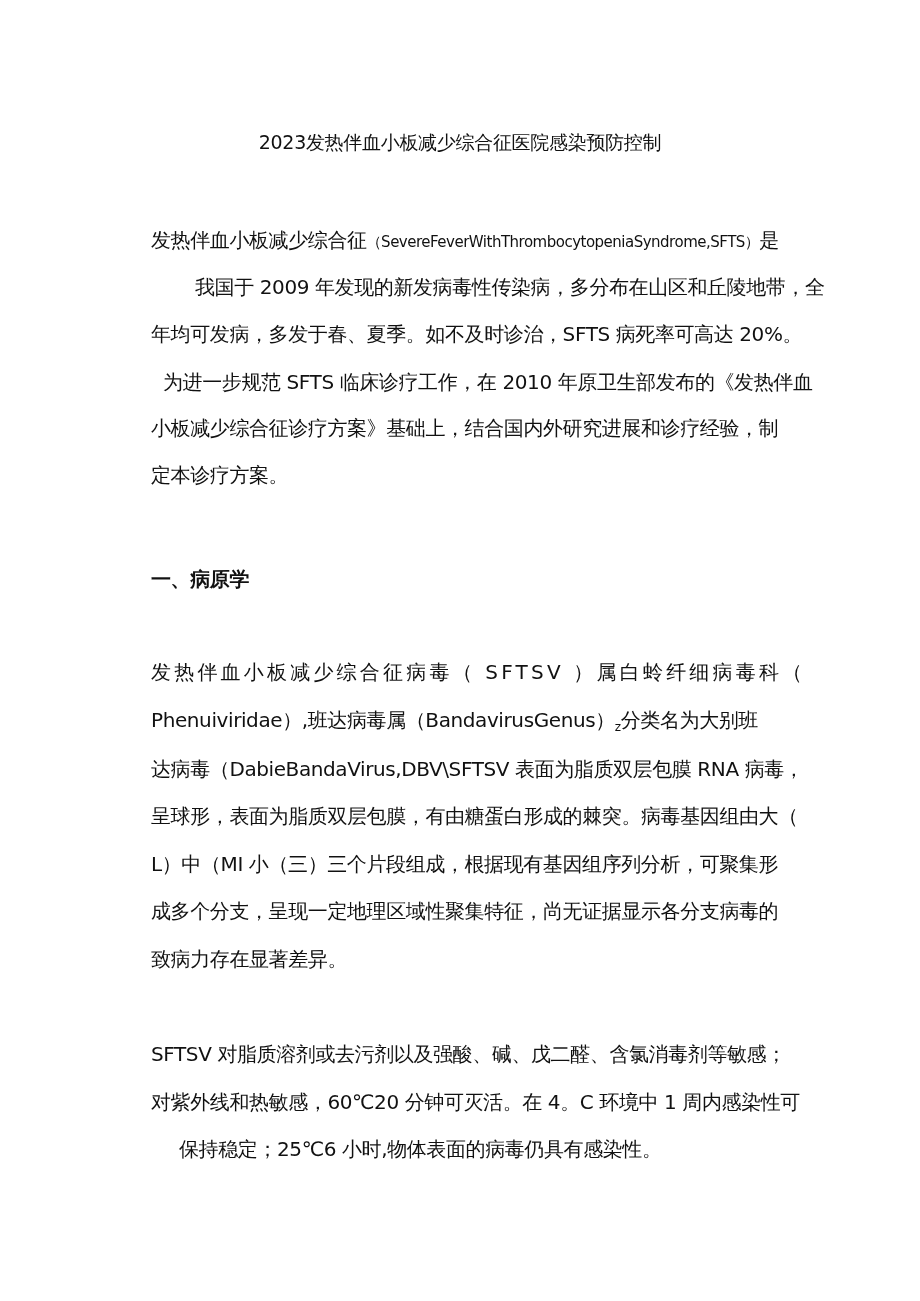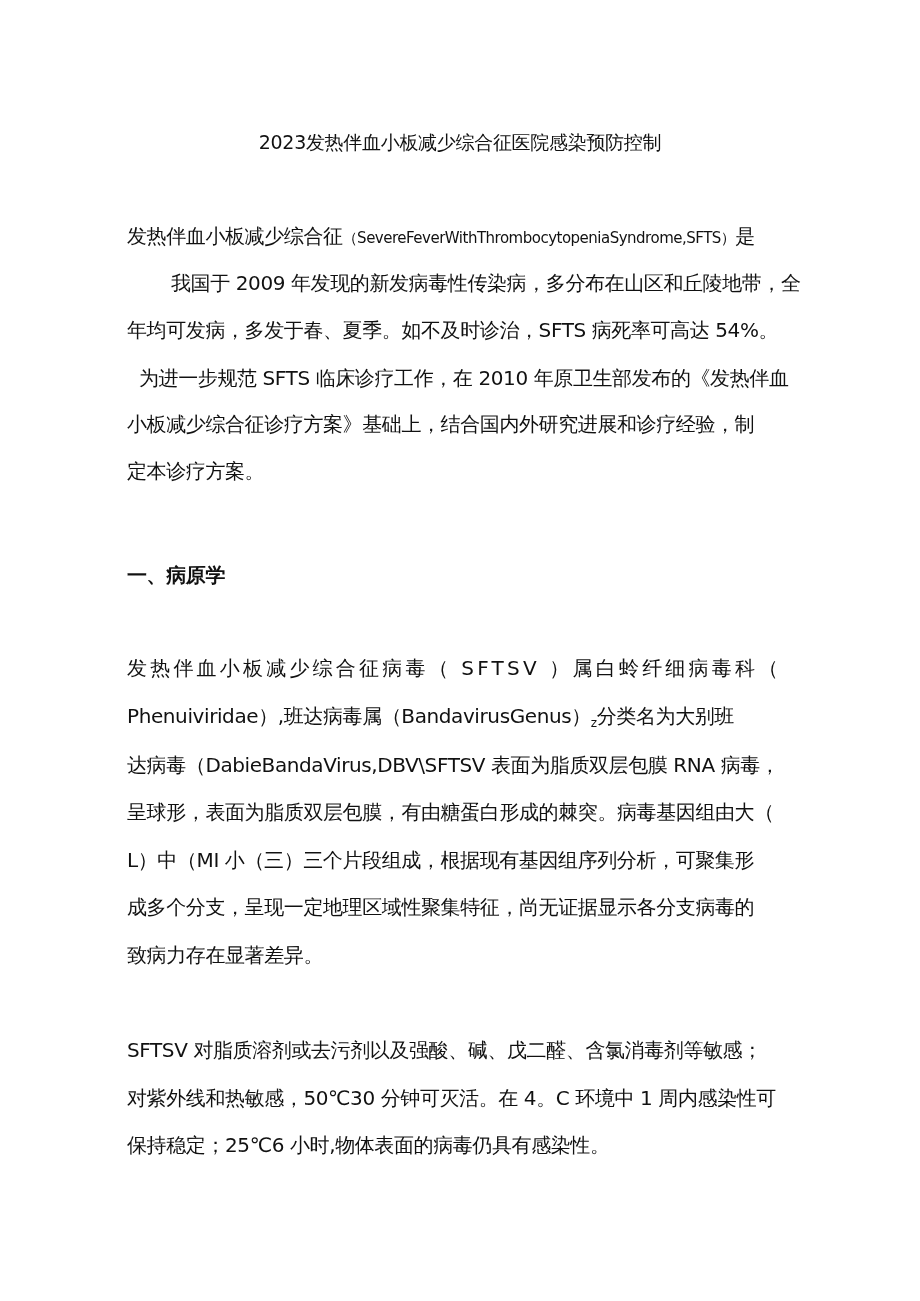--- a/index.html
+++ b/index.html
@@ -28,23 +28,23 @@
     width: 920px;
     top: 129px;
     text-align: center;
     font-size: 19px;
     line-height: 26px;
     white-space: nowrap;
     letter-spacing: -0.3px;
   }
   .line {
     position: absolute;
-    left: 127px;
+    left: 151px;
     font-size: 20px;
-    line-height: 28px;
+    line-height: 36px;
     white-space: nowrap;
     letter-spacing: -0.4px;
     text-align: center;
   }
   .small-en {
     font-size: 15px;
     letter-spacing: -0.5px;
   }
   .wide {
     letter-spacing: 3.2px;
@@ -59,21 +59,21 @@
 
 <div class="page">
 
   <div class="title">2023发热伴血小板减少综合征医院感染预防控制</div>
 
   <div>
     <div class="line" style="top:222px;">
       <span>发热伴血小板减少综合征</span><span class="small-en">（SevereFeverWithThrombocytopeniaSyndrome,SFTS）</span><span>是</span>
     </div>
     <div class="line" style="top:269px;margin-left:44px;">我国于 2009 年发现的新发病毒性传染病，多分布在山区和丘陵地带，全</div>
-    <div class="line" style="top:316px;">年均可发病，多发于春、夏季。如不及时诊治，SFTS 病死率可高达 54%。</div>
+    <div class="line" style="top:316px;">年均可发病，多发于春、夏季。如不及时诊治，SFTS 病死率可高达 20%。</div>
     <div class="line" style="top:364px;margin-left:12px;">为进一步规范 SFTS 临床诊疗工作，在 2010 年原卫生部发布的《发热伴血</div>
     <div class="line" style="top:410px;">小板减少综合征诊疗方案》基础上，结合国内外研究进展和诊疗经验，制</div>
     <div class="line" style="top:457px;">定本诊疗方案。</div>
   </div>
 
   <div class="line" style="top:561px;font-weight:bold;">一、病原学</div>
 
   <div>
     <div class="line wide" style="top:654px;">发热伴血小板减少综合征病毒（ SFTSV ）属白蛉纤细病毒科（</div>
     <div class="line" style="top:702px;">
@@ -81,17 +81,17 @@
     </div>
     <div class="line" style="top:751px;">达病毒（DabieBandaVirus,DBV\SFTSV 表面为脂质双层包膜 RNA 病毒，</div>
     <div class="line" style="top:798px;">呈球形，表面为脂质双层包膜，有由糖蛋白形成的棘突。病毒基因组由大（</div>
     <div class="line" style="top:846px;">L）中（MI 小（三）三个片段组成，根据现有基因组序列分析，可聚集形</div>
     <div class="line" style="top:893px;">成多个分支，呈现一定地理区域性聚集特征，尚无证据显示各分支病毒的</div>
     <div class="line" style="top:941px;">致病力存在显著差异。</div>
   </div>
 
   <div>
     <div class="line" style="top:1036px;">SFTSV 对脂质溶剂或去污剂以及强酸、碱、戊二醛、含氯消毒剂等敏感；</div>
-    <div class="line" style="top:1084px;">对紫外线和热敏感，50℃30 分钟可灭活。在 4。C 环境中 1 周内感染性可</div>
-    <div class="line" style="top:1131px;">保持稳定；25℃6 小时,物体表面的病毒仍具有感染性。</div>
+    <div class="line" style="top:1084px;">对紫外线和热敏感，60℃20 分钟可灭活。在 4。C 环境中 1 周内感染性可</div>
+    <div class="line" style="top:1131px;margin-left:28px;">保持稳定；25℃6 小时,物体表面的病毒仍具有感染性。</div>
   </div>
 
 </div>
 
 </body></html>

